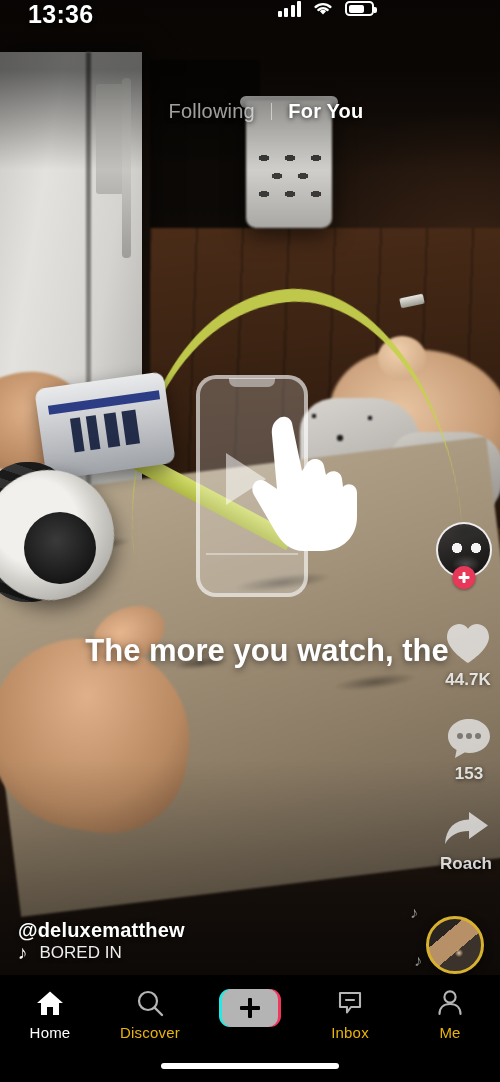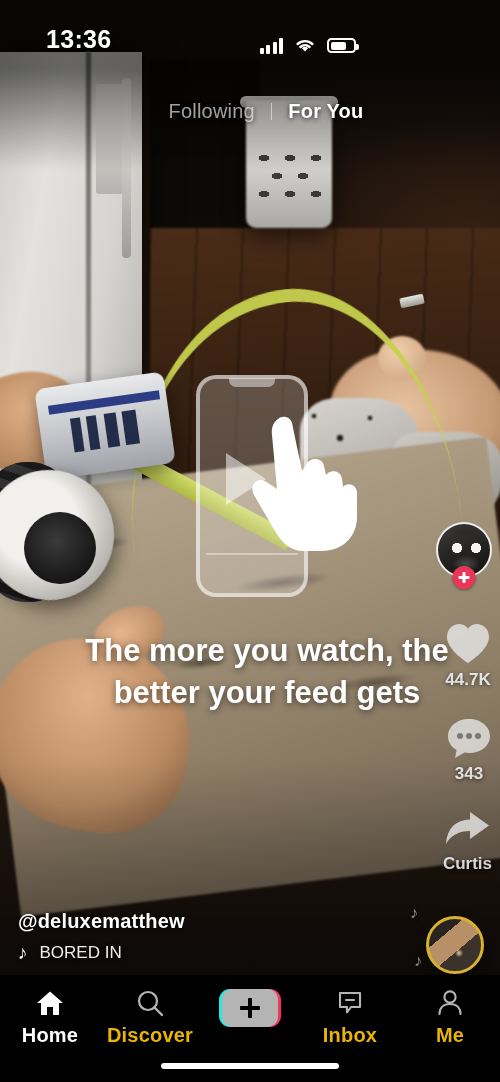--- a/index.html
+++ b/index.html
@@ -227,22 +227,22 @@
     left:0; top:0; width:500px; height:975px;
     background:
       linear-gradient(180deg, rgba(0,0,0,.55) 0 70px, rgba(0,0,0,0) 170px,
                       rgba(0,0,0,0) 760px, rgba(0,0,0,.42) 975px);
     pointer-events:none;
   }
 
   
   #statusbar {
     position:absolute; left:0; top:0; width:402px; height:54px;
-    display:flex; align-items:flex-end; justify-content:space-between;
-    padding:0 46px; z-index:40;
+    display:flex; align-items:flex-start; justify-content:space-between;
+    padding:0 28px; z-index:40;
   }
   #clock { color:#fff; font-size:25px; font-weight:600; letter-spacing:.3px;
            text-shadow:0 1px 4px rgba(0,0,0,.8); }
   .status-right { display:flex; align-items:center; gap:11px; }
   .sig { display:flex; align-items:flex-end; gap:2.5px; height:16px; }
   .sig i { display:block; width:4px; background:#fff; border-radius:1px; }
   .sig i:nth-child(1){height:6px;} .sig i:nth-child(2){height:9px;}
   .sig i:nth-child(3){height:12px;} .sig i:nth-child(4){height:16px;}
   .batt {
     width:29px; height:15px; border:2px solid #fff; border-radius:4.5px;
@@ -328,21 +328,21 @@
     margin-top:4px; text-shadow:0 1px 4px rgba(0,0,0,.6);
   }
   .rail-gap { height:26px; }
 
   
   #caption {
     position:absolute; left:18px; bottom:118px; width:400px; z-index:35;
   }
   #username {
     color:#fff; font-size:20px; font-weight:700; letter-spacing:.2px;
-    text-shadow:0 1px 5px rgba(0,0,0,.75); margin-bottom:9px;
+    text-shadow:0 1px 5px rgba(0,0,0,.75); 
   }
   #hashtags {
     color:rgba(255,255,255,.93); font-size:18px; font-weight:500;
     text-shadow:0 1px 5px rgba(0,0,0,.75); margin-bottom:11px;
   }
   #musicrow {
     display:flex; align-items:center; gap:12px;
     color:rgba(255,255,255,.93); font-size:17px; font-weight:500;
     text-shadow:0 1px 5px rgba(0,0,0,.75);
     white-space:nowrap; overflow:hidden;
@@ -369,21 +369,21 @@
 
   
   #navbar {
     position:absolute; left:0; bottom:0; width:500px; height:107px;
     background:#000; z-index:45;
     display:flex; align-items:flex-start; padding-top:14px;
   }
   .nav-item {
     flex:1; display:flex; flex-direction:column; align-items:center; gap:7px;
   }
-  .nav-label { font-size:20px; font-weight:700; letter-spacing:.2px;text-align:right; }
+  .nav-label { font-size:15px; font-weight:400; letter-spacing:.2px;text-align:right; }
   .nav-item.active .nav-label { color:#fff; }
   .nav-item .nav-label { color:#eab308; }
   .nav-icon { height:28px; display:flex; align-items:center; justify-content:center; }
 
   #create-btn {
     position:relative; width:62px; height:38px; display:flex;
     align-items:center; justify-content:center;
   }
   .create-cy {
     position:absolute; left:0; top:0; width:58px; height:38px;
@@ -482,21 +482,20 @@
                L113 104 C113 124 98 138 78 138 L60 138
                C46 138 38 130 31 118 L10 82 C5 73 12 64 21 68
                L33 76 L28 22 C27 14 30 9 34 6 Z" fill="#ffffff"></path>
     </svg>
   </div>
 
   <div style="position:absolute;left:0;top:630px;width:500px;text-align:center;z-index:32;
               font-size:31px;font-weight:700;color:#fff;line-height:1.35;
               text-shadow:0 2px 7px rgba(0,0,0,.55);padding-left:34px;">
     <div>The more you watch, the</div>
-    <div>better your feed gets</div>
   </div>
 
   <div id="rail">
 
     <div class="rail-item">
       <div class="avatar-wrap">
         <div class="avatar"></div>
         <div class="follow-plus"></div>
       </div>
     </div>
@@ -518,33 +517,33 @@
     <div class="rail-item">
       <div class="rail-icon">
         <svg width="46" height="44" viewBox="0 0 46 44">
           <path d="M23 3 C11 3 2 10.6 2 20.2 C2 26 5.4 31 10.6 34 L9 42 L18.6 36.6
                    C20 36.9 21.5 37 23 37 C35 37 44 29.5 44 20.2 C44 10.6 35 3 23 3 Z" fill="rgba(232,232,232,.78)"></path>
           <circle cx="14" cy="20" r="3" fill="rgba(110,105,100,.85)"></circle>
           <circle cx="23" cy="20" r="3" fill="rgba(110,105,100,.85)"></circle>
           <circle cx="32" cy="20" r="3" fill="rgba(110,105,100,.85)"></circle>
         </svg>
       </div>
-      <div class="rail-count">343</div>
+      <div class="rail-count">153</div>
     </div>
 
     <div class="rail-gap"></div>
 
     <div class="rail-item">
       <div class="rail-icon">
         <svg width="48" height="40" viewBox="0 0 48 40">
           <path d="M27 2 L46 15.5 L27 29 L27 21 C16 21 8 25 3 34
                    C4 18 13 10 27 9.6 Z" fill="rgba(232,232,232,.80)"></path>
         </svg>
       </div>
-      <div class="rail-count">Curtis</div>
+      <div class="rail-count">Roach</div>
     </div>
 
   </div>
 
   <div id="caption">
     <div id="username">@deluxematthew</div>
     <div id="musicrow">
       <span class="note-glyph">♪</span>
       <span>BORED IN</span>
     </div>

